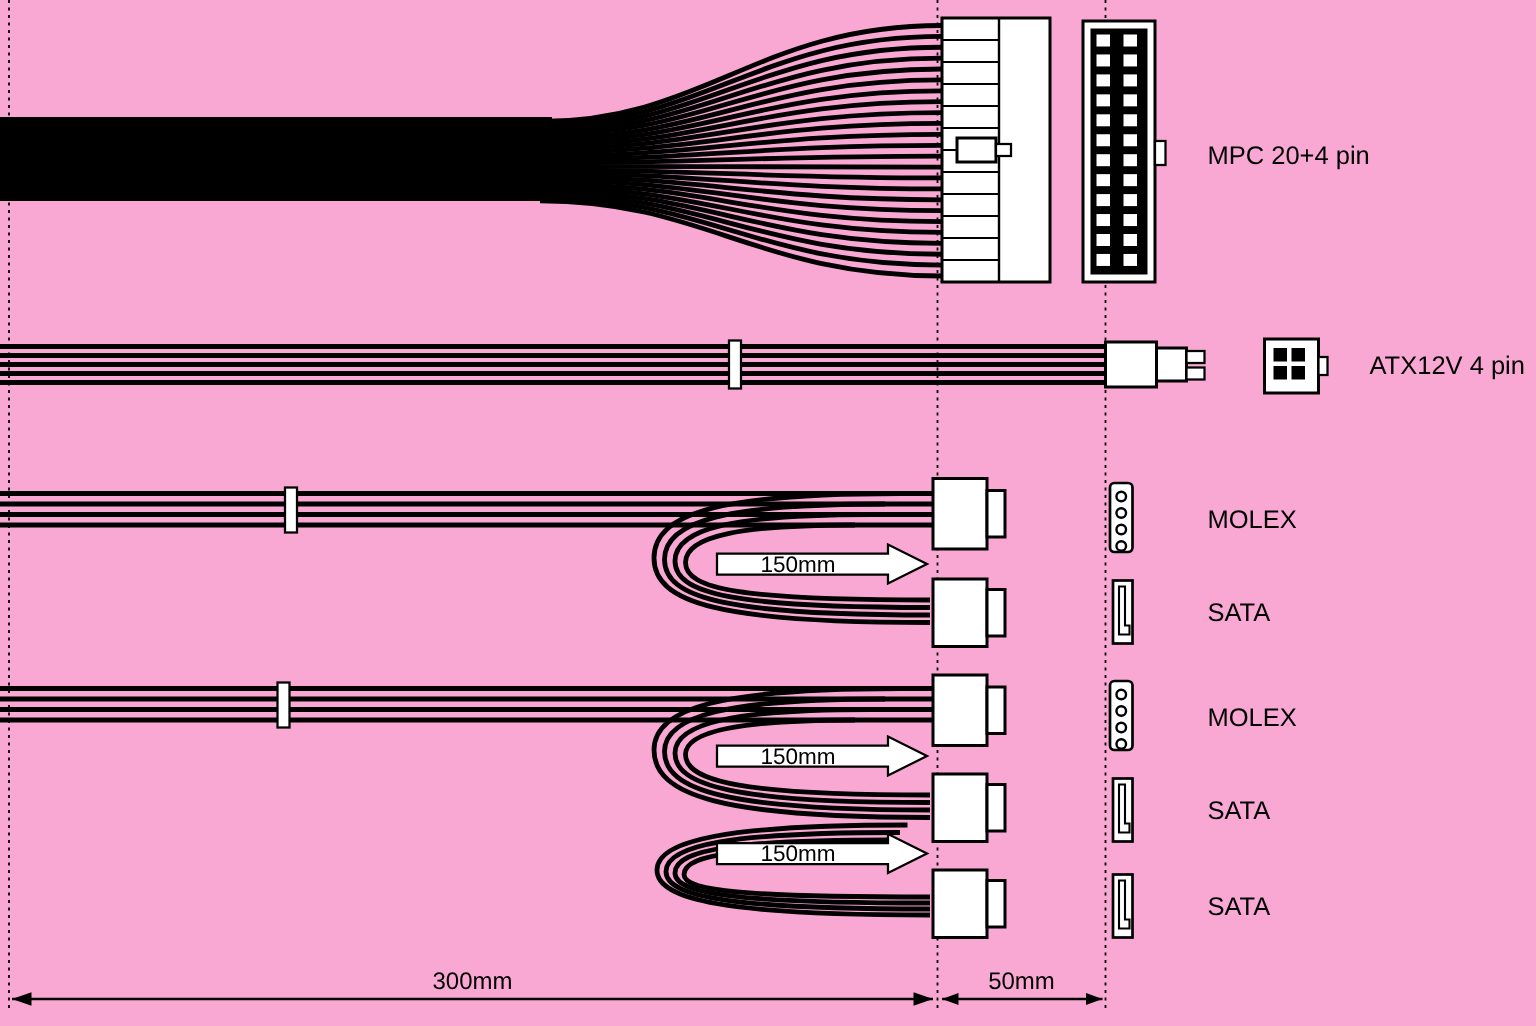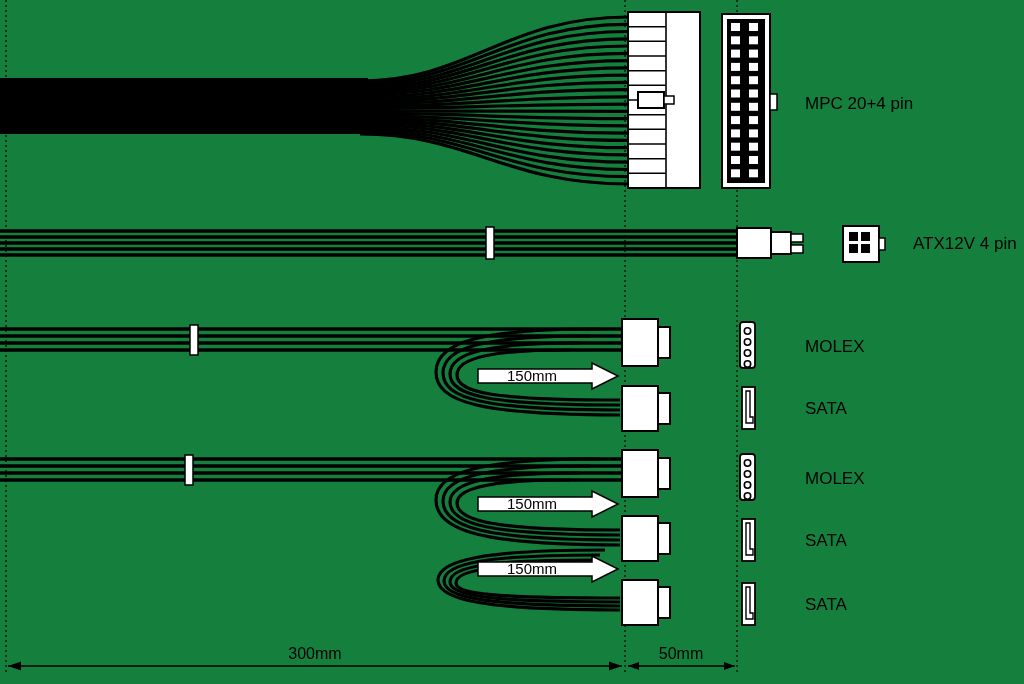--- a/index.html
+++ b/index.html
@@ -1,16 +1,16 @@
 <!DOCTYPE html>
 <html><head>
 <meta charset="utf-8">
 <style>
   html,body{margin:0;padding:0;background:#ffffff;}
-  .stage{position:relative;width:1024px;height:684px;background:#15803d;overflow:hidden;
+  .stage{position:relative;width:1024px;height:684px;background:#f9a8d4;overflow:hidden;
          font-family:"Liberation Sans",sans-serif;}
   svg{position:absolute;left:0;top:0;}
   text{font-family:"Liberation Sans",sans-serif;fill:#000;}
   .lbl{font-size:17px;}
   .dim{font-size:16px;}
   .loop{font-size:15px;}
   .wire{stroke:#000;fill:none;}
 </style>
 </head>
 <body>

